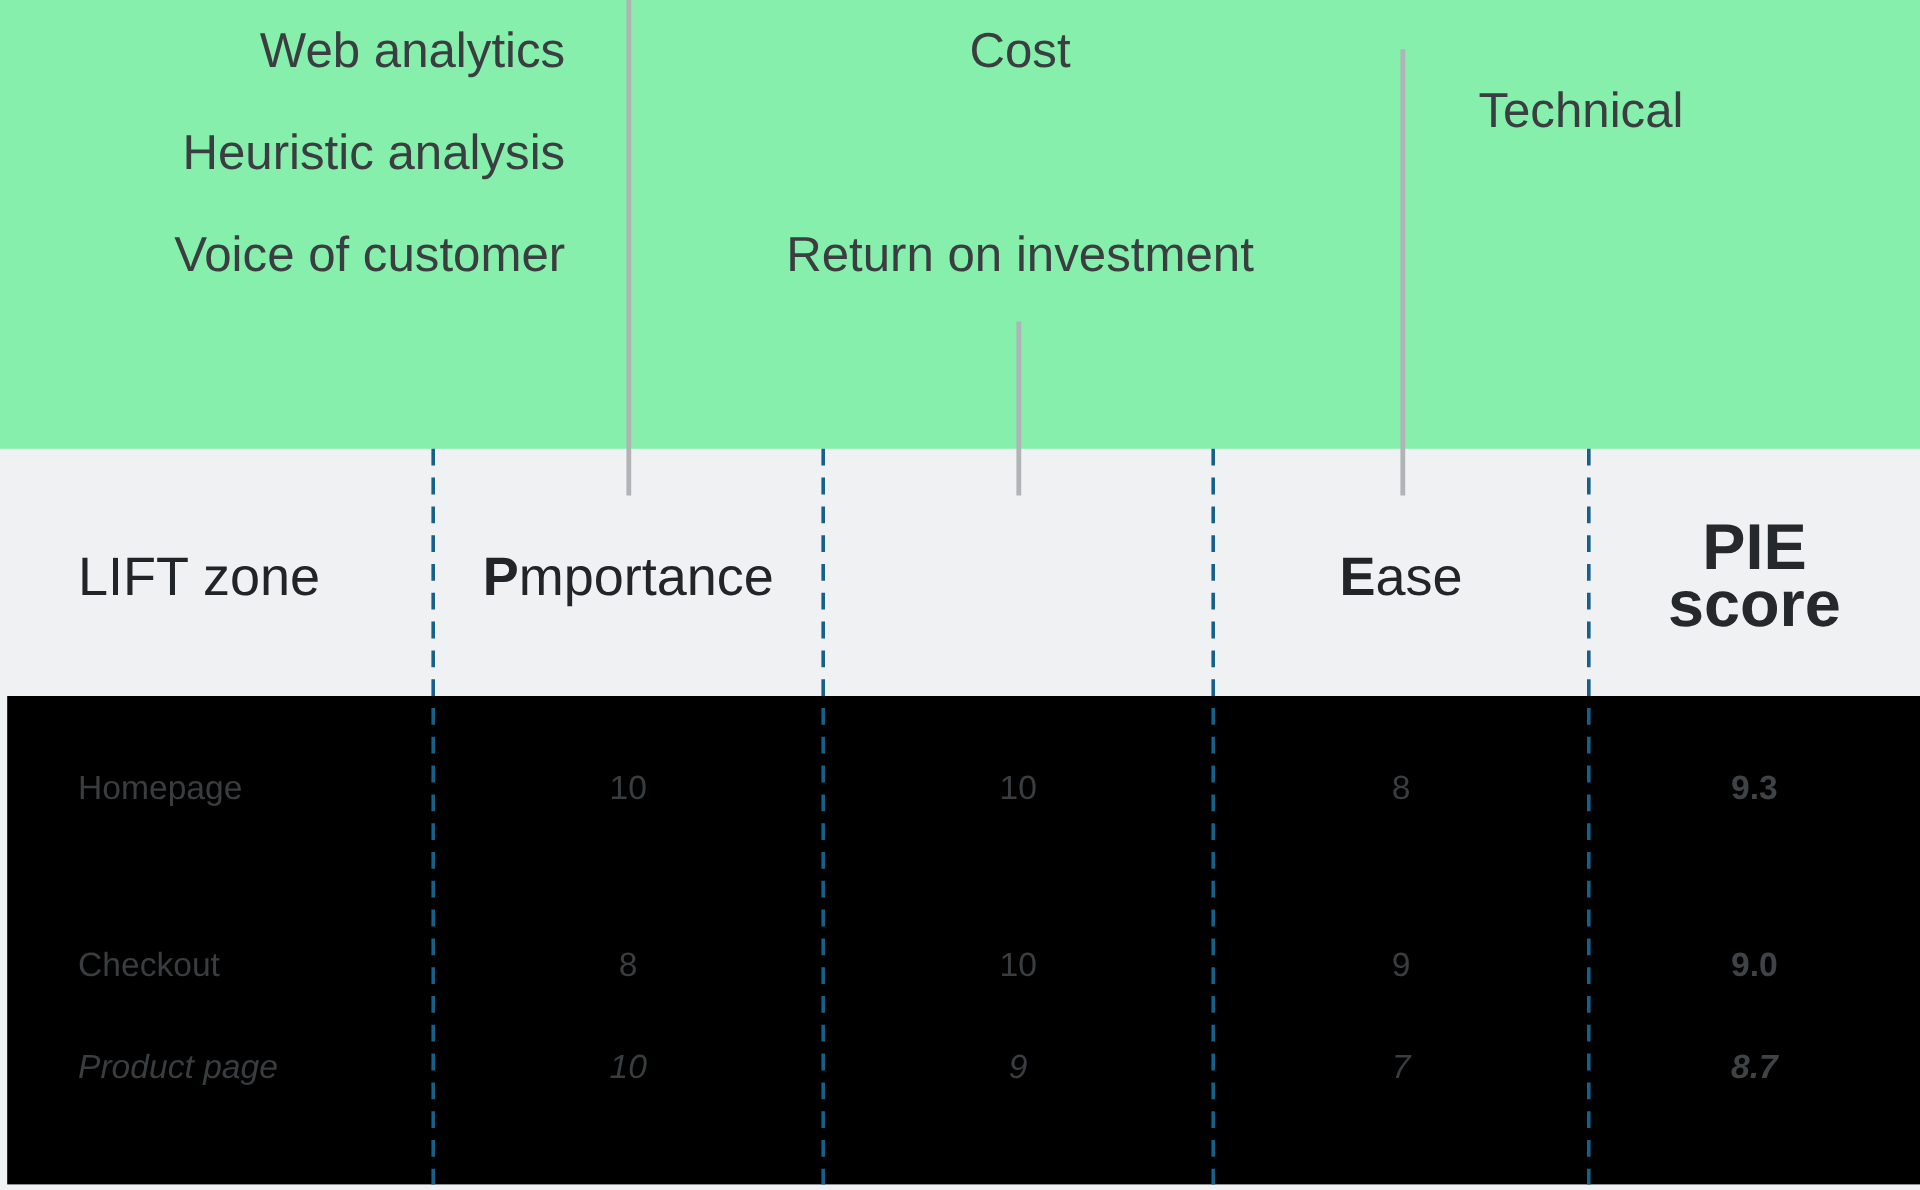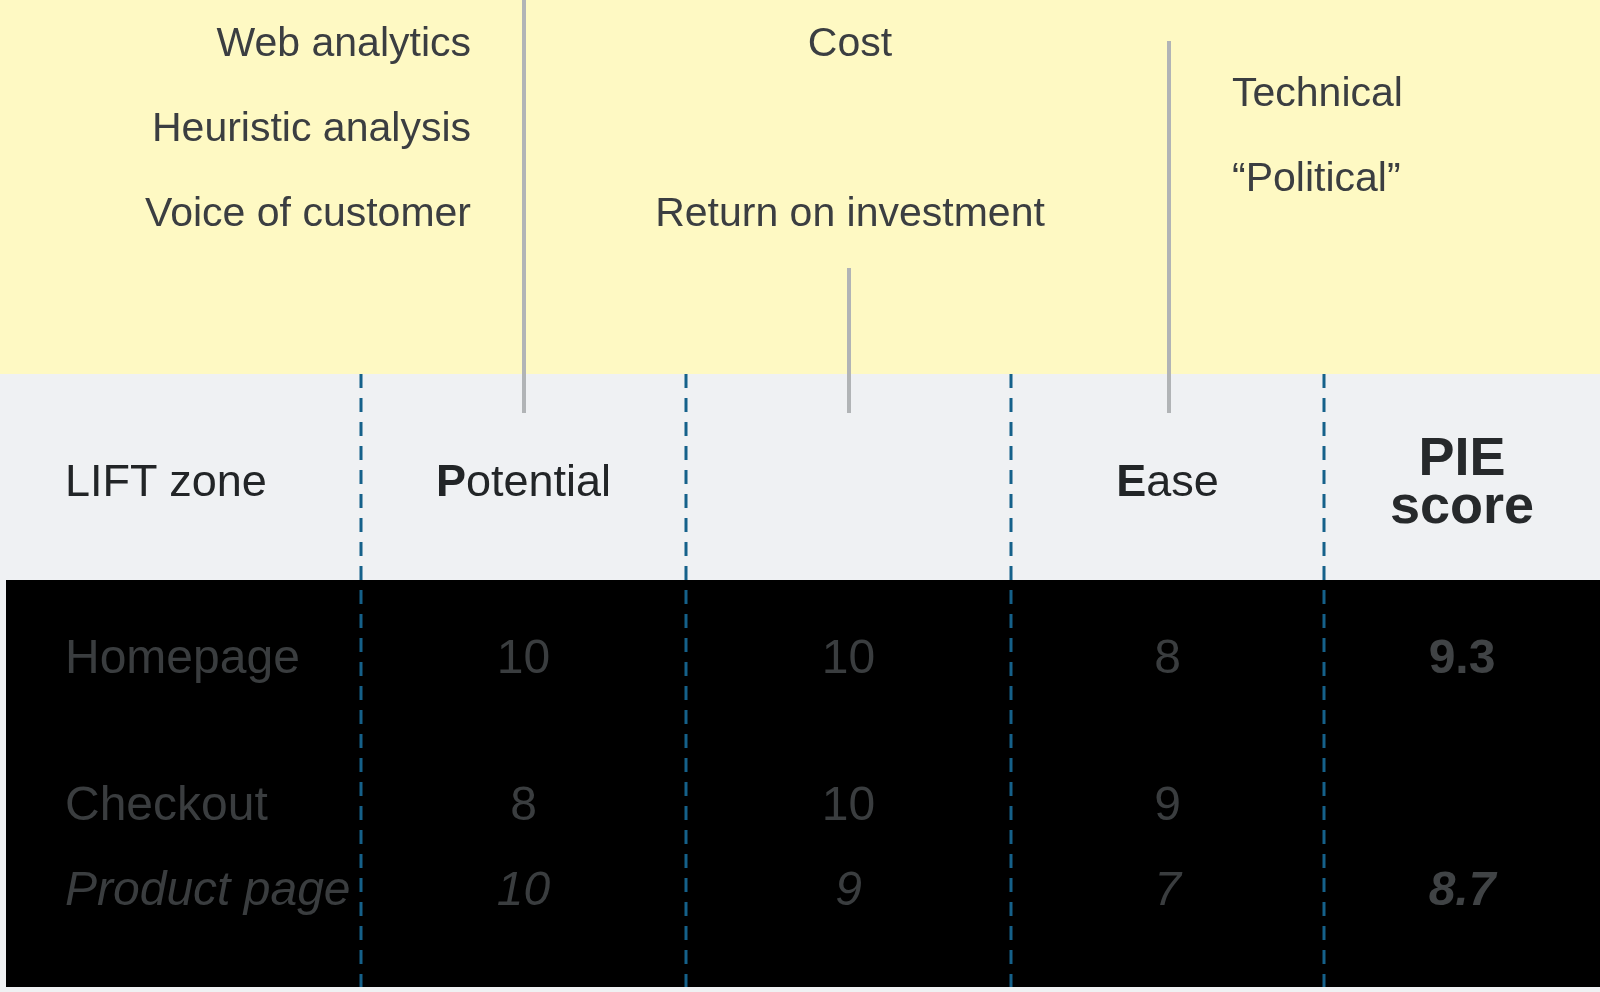--- a/index.html
+++ b/index.html
@@ -1,19 +1,19 @@
 <!DOCTYPE html>
 <html><head>
 <meta charset="utf-8">
 <style>
   html,body{margin:0;padding:0;background:#000;}
   .canvas{
     position:relative;
     width:1600px;height:992px;
-    background:#fef9c3;
+    background:#86efac;
     overflow:hidden;
     font-family:"Liberation Sans","DejaVu Sans",sans-serif;
   }
   
   .table-card{
     position:absolute;left:0;top:374px;width:1600px;height:618px;
     background:#eff1f3;
   }
   
   .table-body-bg{
@@ -36,21 +36,21 @@
   }
   .hdr .lead{font-weight:bold;}
   .hdr.centered{text-align:center;}
   .hdr-pie{
     position:absolute;top:432px;left:1324px;width:276px;
     font-size:54px;line-height:48px;font-weight:bold;
     color:#26292b;text-align:center;
   }
   .cell{
     position:absolute;
-    font-size:48px;line-height:46px;
+    font-size:28px;line-height:46px;
     color:#3a3d3f;white-space:nowrap;
   }
   .cell.num{text-align:center;}
   .cell.pie{font-weight:bold;color:#404345;}
   .col-pot{left:361px;width:325px;}
   .col-imp{left:686px;width:325px;}
   .col-ease{left:1011px;width:313px;}
   .col-pie{left:1324px;width:276px;}
   .row-0{top:634px;}
   .row-1{top:749px;margin-top:32px;}
@@ -75,44 +75,44 @@
   </svg>
 
   <div class="ann right" style="left:0;width:471px;top:19px">Web analytics</div>
   <div class="ann right" style="left:0;width:471px;top:104px">Heuristic analysis</div>
   <div class="ann right" style="left:0;width:471px;top:189px">Voice of customer</div>
 
   <div class="ann center" style="left:600px;width:500px;top:19px">Cost</div>
   <div class="ann center" style="left:600px;width:500px;top:189px">Return on investment</div>
 
   <div class="ann" style="left:1232px;top:69px">Technical</div>
-  <div class="ann" style="left:1232px;top:154px">“Political”</div>
 
   <div class="hdr" style="left:65px">LIFT zone</div>
   <div class="hdr centered col-pot">
-    <span class="lead">P</span><span>otential</span>
+    <span class="lead">P</span><span>mportance</span>
   </div>
   <div class="hdr centered col-ease">
     <span class="lead">E</span><span>ase</span>
   </div>
   <div class="hdr-pie">
     <div>PIE</div>
     <div>score</div>
   </div>
 
   <div class="cell row-0" style="left:65px">Homepage</div>
   <div class="cell num row-0 col-pot">10</div>
   <div class="cell num row-0 col-imp">10</div>
   <div class="cell num row-0 col-ease">8</div>
   <div class="cell num pie row-0 col-pie">9.3</div>
 
   <div class="cell row-1" style="left:65px">Checkout</div>
   <div class="cell num row-1 col-pot">8</div>
   <div class="cell num row-1 col-imp">10</div>
   <div class="cell num row-1 col-ease">9</div>
+  <div class="cell num pie row-1 col-pie">9.0</div>
 
   <div class="cell row-2" style="left:65px">Product page</div>
   <div class="cell num row-2 col-pot">10</div>
   <div class="cell num row-2 col-imp">9</div>
   <div class="cell num row-2 col-ease">7</div>
   <div class="cell num pie row-2 col-pie">8.7</div>
 
 </div>
 
 </body></html>

